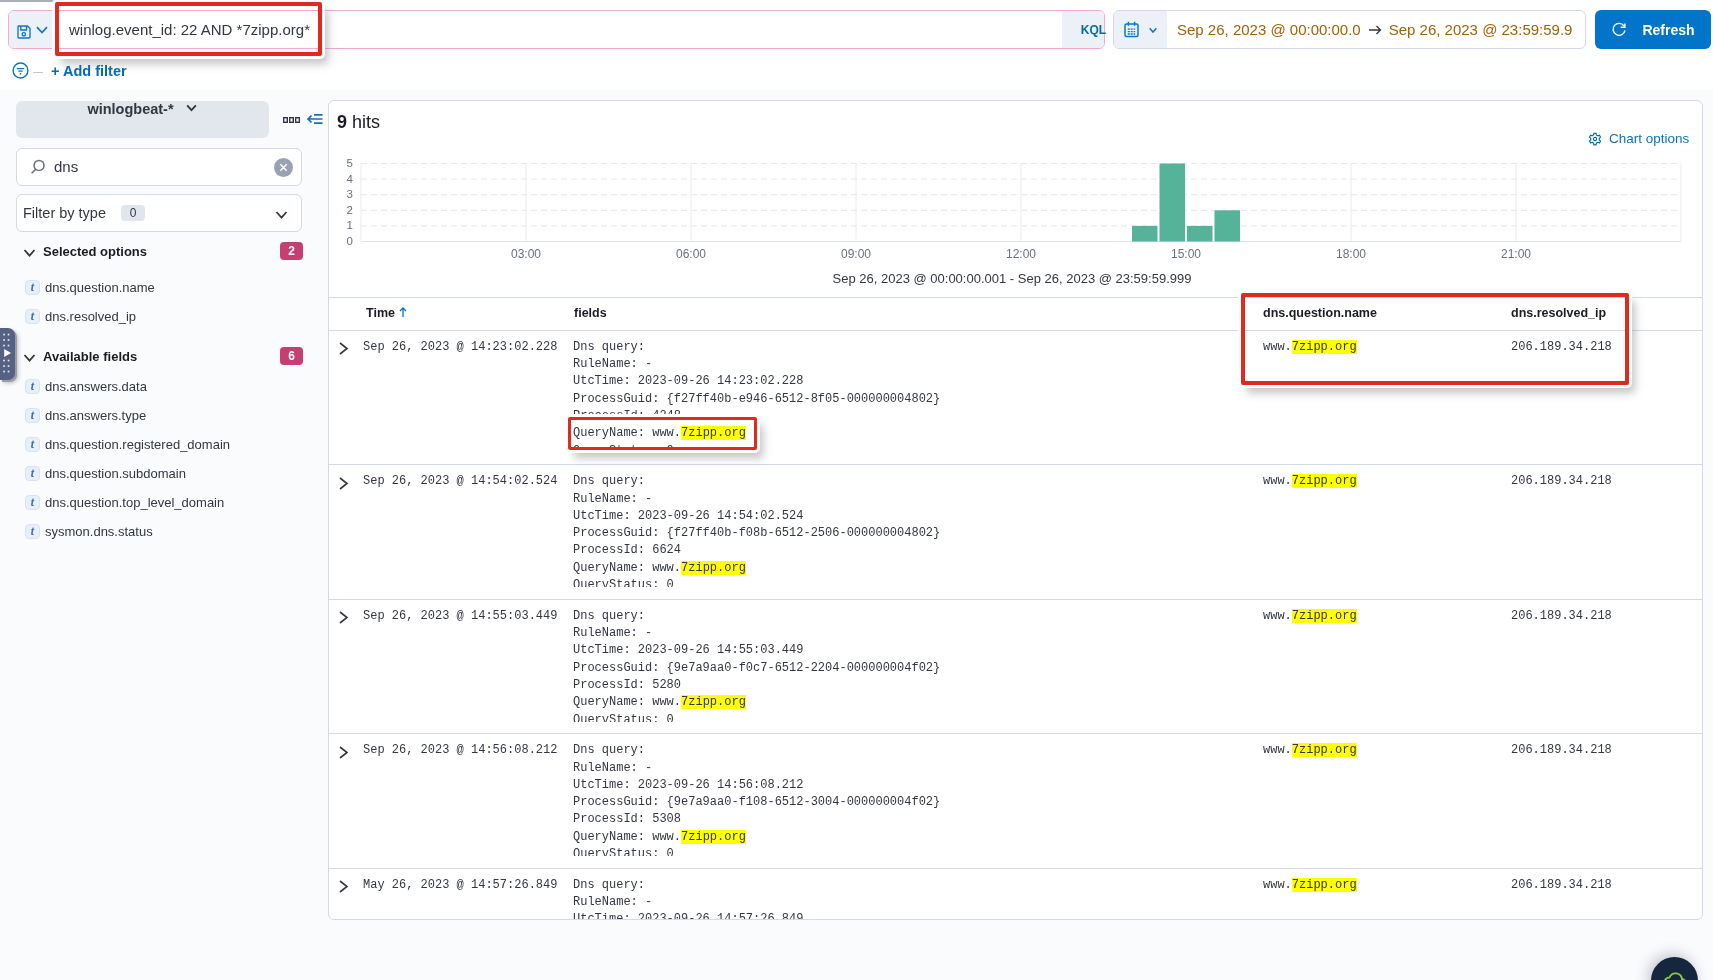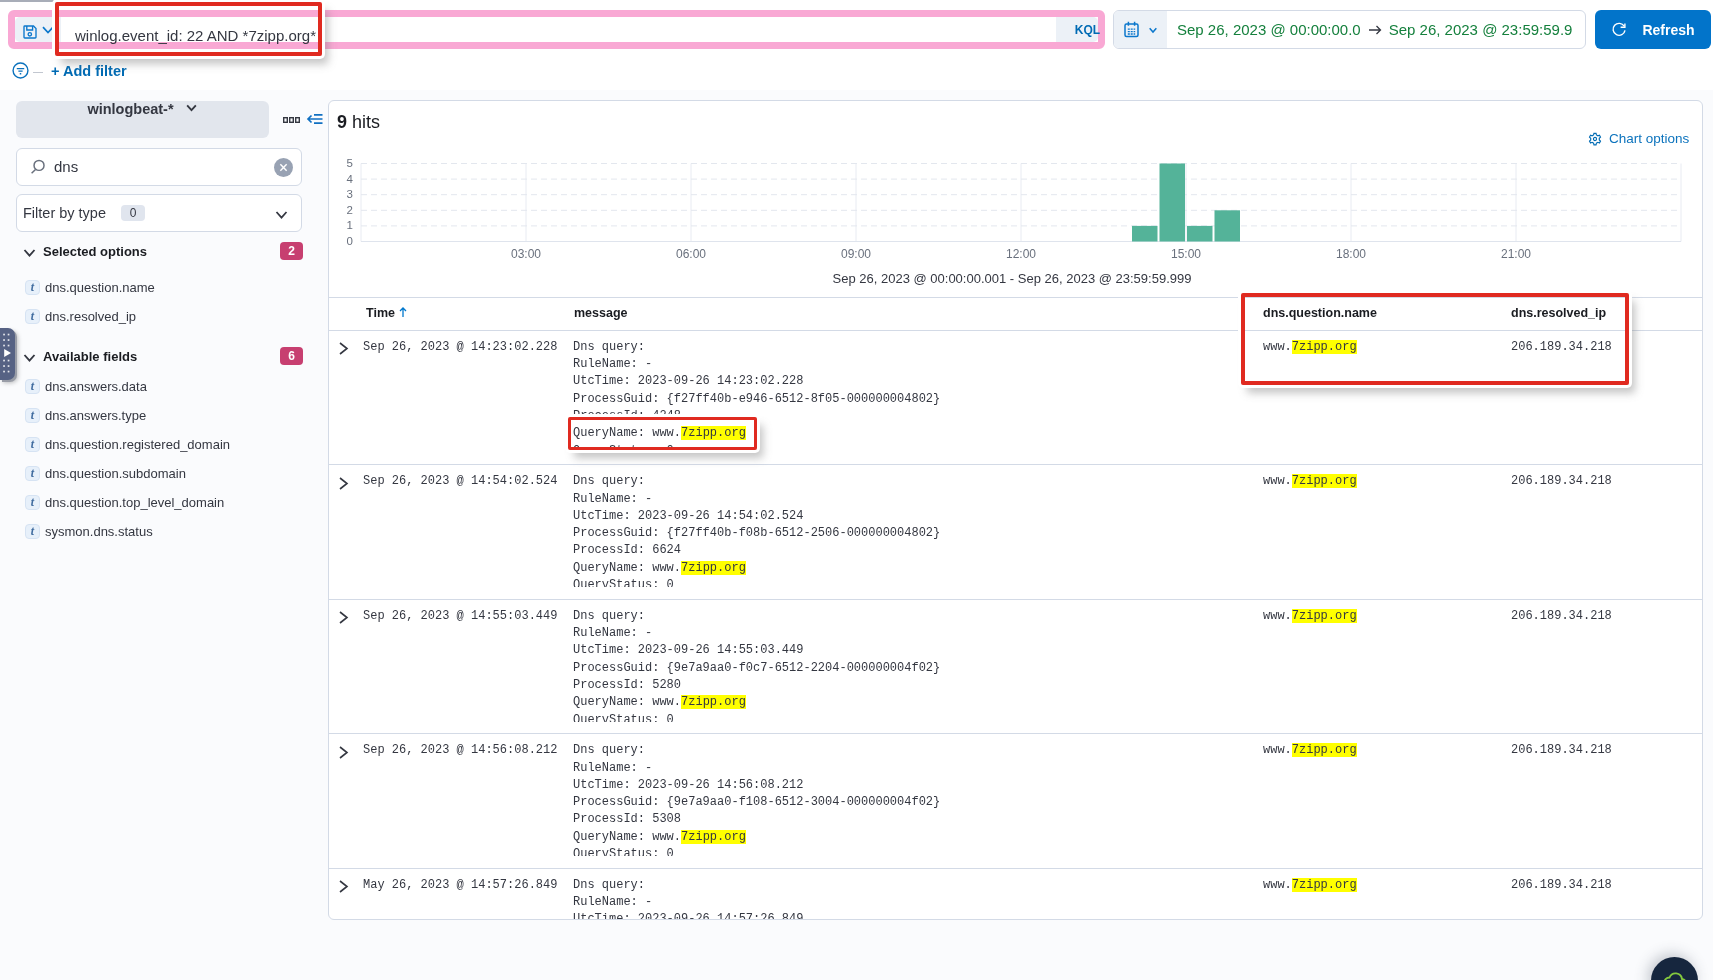--- a/index.html
+++ b/index.html
@@ -3,32 +3,32 @@
 <meta charset="utf-8">
 <style>
 * { margin:0; padding:0; box-sizing:border-box; }
 html,body { width:1713px; height:980px; overflow:hidden; background:#fff;
   font-family:"Liberation Sans", sans-serif; color:#343741; }
 .abs { position:absolute; }
 .mono { font-family:"Liberation Mono", monospace; }
 
 #contentbg { position:absolute; left:0; top:90px; width:1713px; height:890px; background:#fafbfd; }
 #qbar { position:absolute; left:8px; top:10px; width:1097px; height:39px; background:#fff;
-  border:7px solid #f9a8d4; border-radius:6px; display:flex; align-items:stretch; }
+  border:1px solid #f9a8d4; border-radius:6px; display:flex; align-items:stretch; }
 #savebox { width:46px; background:#ecf1f7; border-radius:5px 0 0 5px;
   display:flex; align-items:center; justify-content:center; gap:4px; padding-top:4px; }
 #qtext { font-size:15px; color:#343741; line-height:37px; padding-left:14px; }
 #kqlbox { margin-left:auto; width:42px; background:#ecf1f7;
   border-radius:0 5px 5px 0; display:flex; align-items:center; justify-content:center;
   color:#006bb4; font-weight:bold; font-size:12px;padding-left:21px; }
 #dpick { position:absolute; left:1113px; top:10px; width:473px; height:39px; background:#fff;
   border:1px solid #d3dae6; border-radius:6px; display:flex; align-items:center; }
 #calbox { width:53px; height:37px; background:#ecf1f7;
   border-radius:5px 0 0 5px; display:flex; align-items:center; justify-content:center; gap:9px; }
-.dtxt { font-size:15px; color:#15803d; }
+.dtxt { font-size:15px; color:#a16207; }
 #refresh { position:absolute; left:1595px; top:10px; width:116px; height:39px; background:#0274ca;
   border-radius:6px; color:#fff; display:flex; align-items:center; justify-content:center; gap:15px;
   font-size:14px; font-weight:bold; }
 #addfilter { position:absolute; left:51px; top:63px; color:#006bb4; font-weight:bold; font-size:14.5px; }
 
 #idxbtn { position:absolute; left:16px; top:101px; width:253px; height:37px; background:#e2e6ed;
   border-radius:6px; display:flex; align-items:flex-start; justify-content:center; gap:11px;
   font-weight:bold; font-size:14.5px; color:#343741; }
 #ssearch { position:absolute; left:16px; top:148px; width:286px; height:38px; background:#fff;
   border:1px solid #d3dae6; border-radius:6px; }
@@ -240,21 +240,21 @@
       <rect x="858" y="74.9" width="25.5" height="15.6" fill="#54b399"></rect>
       <rect x="885.5" y="59.3" width="25.5" height="31.2" fill="#54b399"></rect>
     </svg>
   <div id="caption">Sep 26, 2023 @ 00:00:00.001 - Sep 26, 2023 @ 23:59:59.999</div>
   <div id="tsep"></div>
   <div class="hcell" style="left:37px;">Time
     <svg style="margin-left:1px; vertical-align:-1px;" width="8" height="11" viewBox="0 0 8 11" fill="none" stroke="#0077cc" stroke-width="1.3">
       <path d="M4 10 L4 1.5 M1 4 L4 1 L7 4"></path>
     </svg>
   </div>
-  <div class="hcell" style="left:245px;">message</div>
+  <div class="hcell" style="left:245px;">fields</div>
   <div class="hcell" style="left:934px;">dns.question.name</div>
   <div class="hcell" style="left:1182px;">dns.resolved_ip</div>
   <div id="rows">
       <div class="row" style="top:228.8px;">
       <svg class="chev" width="14" height="14" viewBox="0 0 14 14" fill="none" stroke="#343741" stroke-width="1.6">
           <path d="M4 2 L11 7.5 L4 13"></path>
         </svg>
       <div class="tm mono">Sep 26, 2023 @ 14:23:02.228</div>
       <div class="msg mono">Dns query:
 RuleName: -

